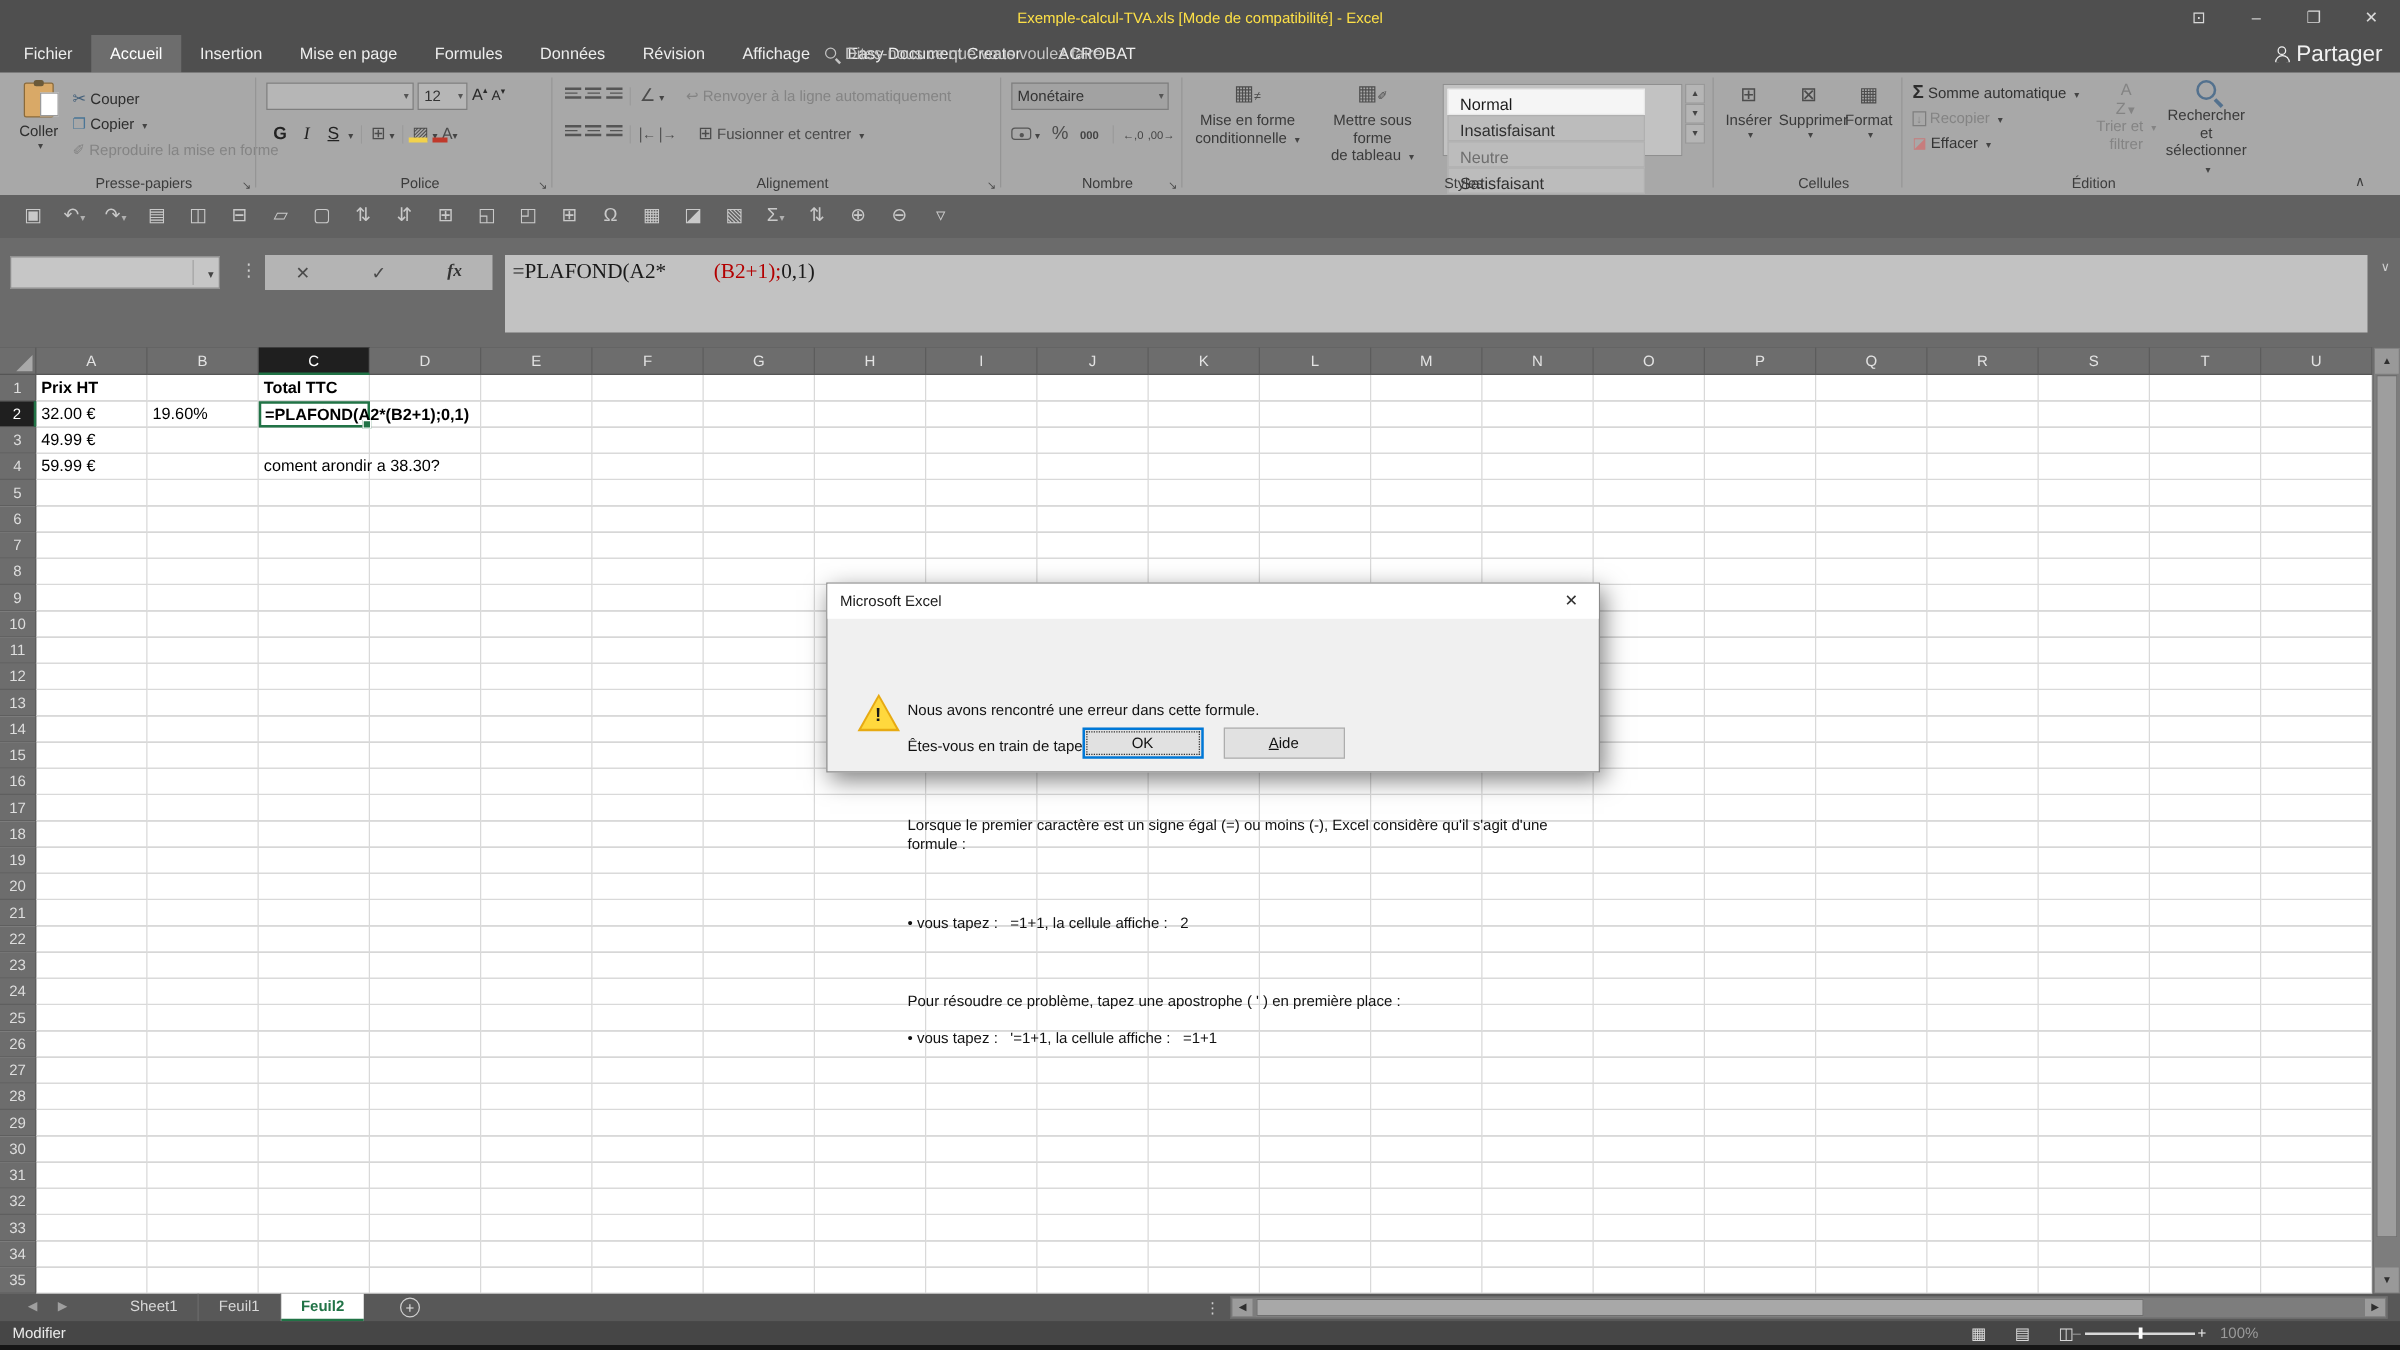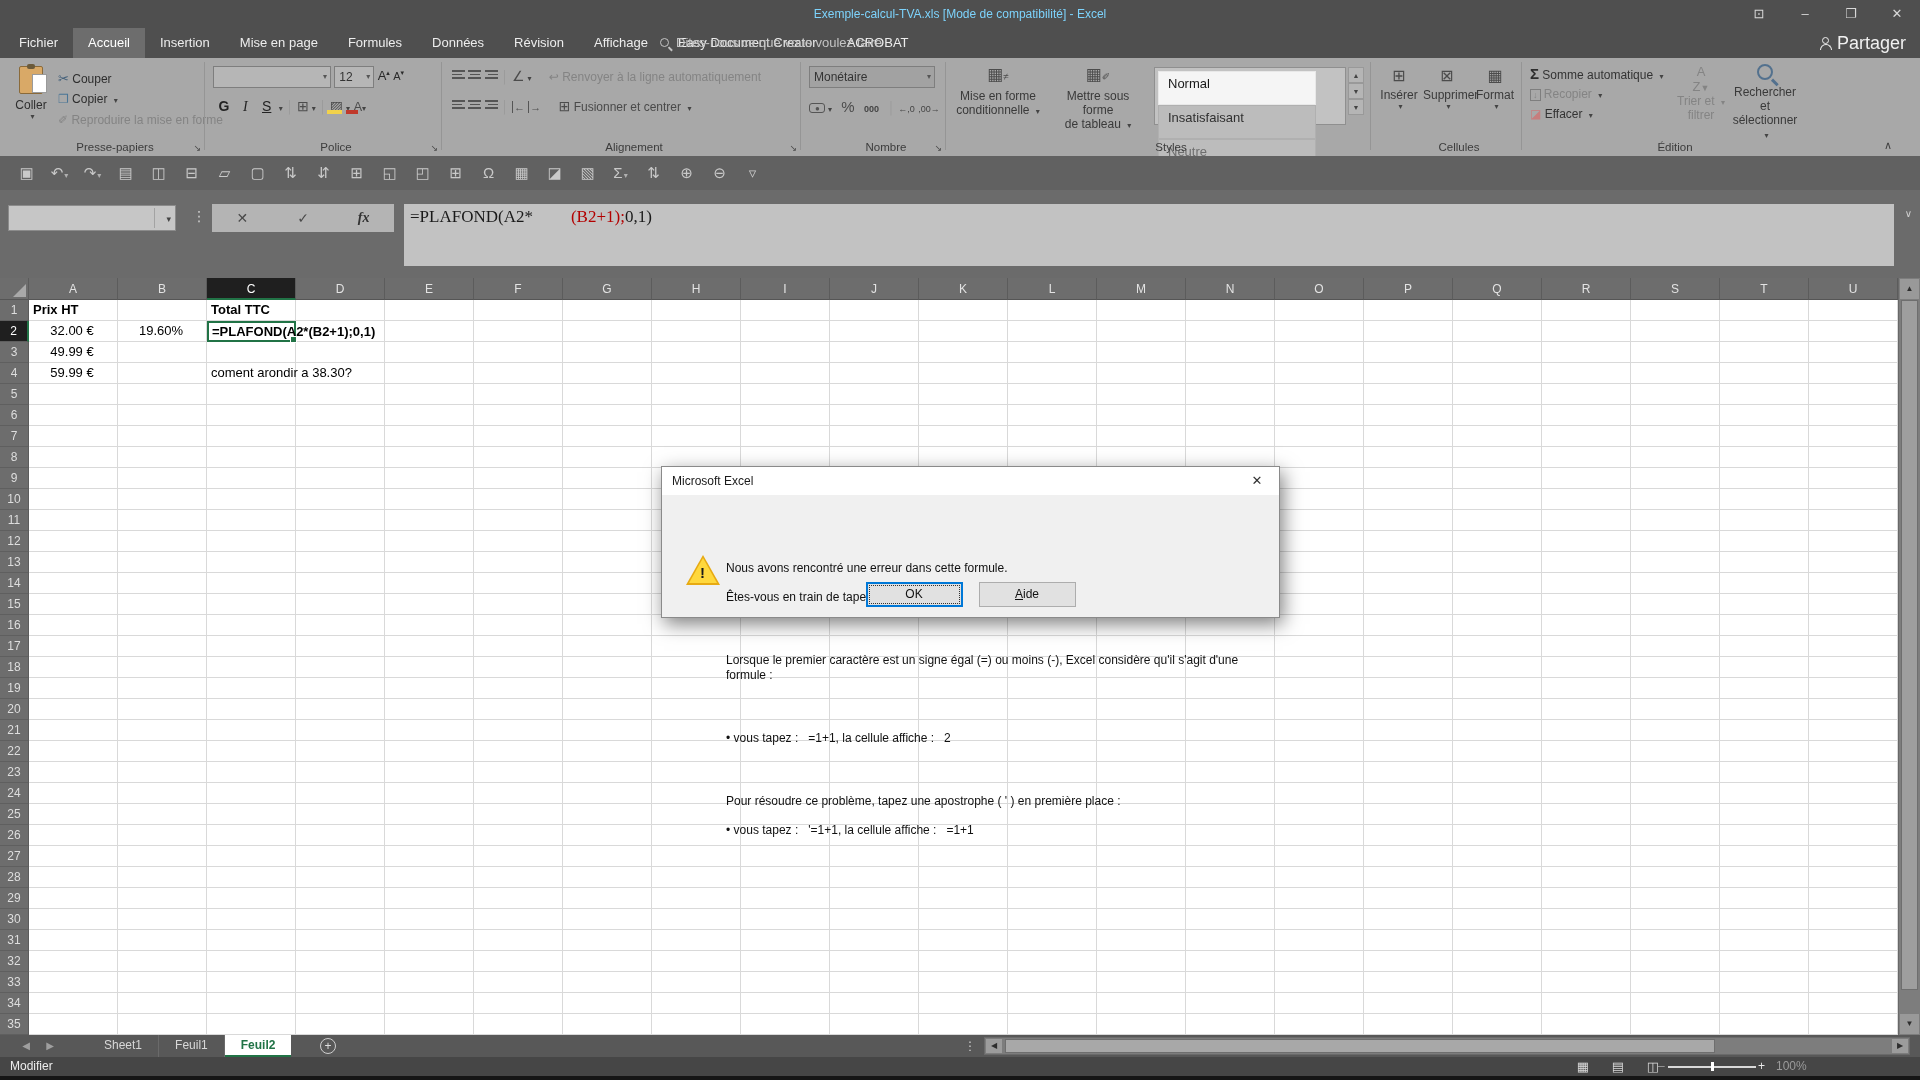--- a/index.html
+++ b/index.html
@@ -3,21 +3,21 @@
 <meta charset="utf-8">
 <style>
   * { margin:0; padding:0; box-sizing:border-box; }
   html,body { width:1920px; height:1080px; overflow:hidden; background:#505050;
     font-family:"Liberation Sans", sans-serif; -webkit-font-smoothing:antialiased; }
   #app { position:relative; width:1920px; height:1080px; }
 
   
   #titlebar { position:absolute; top:0; left:0; width:100%; height:28px; background:#4f4f4f;
     color:#e8e8e8; font-size:12px; }
-  #title-text { position:absolute; top:7px; left:0; right:0; text-align:center; color:#7dd3fc; }
+  #title-text { position:absolute; top:7px; left:0; right:0; text-align:center; color:#fde047; }
   .win-ctrl { position:absolute; top:0; width:46px; height:28px; text-align:center; line-height:28px;
     color:#d8d8d8; font-size:13px; }
 
   
   #tabrow { position:absolute; top:28px; left:0; width:100%; height:30px; background:#4f4f4f; }
   .rtab { display:inline-block; height:30px; line-height:30px; padding:0 15px; color:#ededed;
     font-size:13px; vertical-align:top; cursor:default; }
   .rtab.active { background:#6d6d6d; color:#ffffff; }
   #tabs-left { position:absolute; left:4px; top:0; white-space:nowrap;text-align:center; }
   #ribbon-search { position:absolute; left:660px; top:0; height:30px; line-height:30px; color:#c4c4c4;
@@ -61,21 +61,21 @@
   .combo .ar { position:absolute; right:3px; top:0; font-size:8px; color:#555; }
   .fmt-letter { display:inline-block; width:18px; text-align:center; font-size:14px; color:#222; }
   .cbar { display:inline-block; width:15px; height:4px; vertical-align:-3px; margin-left:-16px; }
 
   .alines { display:inline-block; width:13px; }
   .alines i { display:block; height:1.6px; background:#555; margin:2px 0; }
   .alines i:nth-child(2){ width:75%; } .al-r i:nth-child(2){ margin-left:25%; }
   .al-c i:nth-child(2){ margin:2px auto; }
 
   .stylebox { position:absolute; border:1px solid #8f8f8f; background:#c2c2c2; display:flex; flex-wrap:wrap; }
-  .styleitem { width:158px; height:34px; line-height:23px; padding-left:9px; font-size:13px; color:#303030;
+  .styleitem { width:158px; height:21px; line-height:23px; padding-left:9px; font-size:13px; color:#303030;
     background:#bcbcbc; border:1px solid #b0b0b0; }
   .styleitem.selected { background:#f5f5f5; border:1px solid #e8e8e8; color:#1a1a1a; }
   .styleitem.neutral { color:#6e6e6e; }
   .spin { position:absolute; width:16px; display:flex; flex-direction:column; }
   .spin div { height:16px; text-align:center; font-size:7px; color:#444; background:#b5b5b5;
     border:1px solid #999; line-height:15px; }
 
   .cellbtn { position:absolute; top:8px; width:48px; text-align:center; }
   .cellbtn .lab { font-size:12px; color:#3a3a3a; margin-top:3px; }
 
@@ -119,21 +119,21 @@
     text-align:center; line-height:22px; border-right:1px solid #5c5c5c; border-bottom:1px solid #555; }
   .col-header.sel { background:#1f1f1f; color:#fff; border-bottom:2px solid #217346; }
   .grow { display:flex; height:21px; background:#fff; }
   .row-header { width:29px; background:#6d6d6d; color:#dedede; font-size:12px; text-align:center;
     line-height:21px; border-right:1px solid #5c5c5c; border-bottom:1px solid #5f5f5f; }
   .row-header.sel { background:#1f1f1f; color:#fff; border-right:2px solid #217346; }
   .cell { width:89px; height:21px; border-right:1px solid #d9d9d9; border-bottom:1px solid #d9d9d9;
     font-size:13px; line-height:20px; padding:0 4px; color:#000; }
   .cell.haslabel { position:relative; z-index:2; white-space:nowrap; overflow:visible; }
   .cell.bold { font-weight:bold; }
-  .cell.right { text-align:center; padding-right:6px; }
+  .cell.right { text-align:left; padding-right:6px; }
   .cell.editing { border:2px solid #217346; line-height:18px; padding-left:3px; }
   .cell.editing::after { content:""; position:absolute; right:-3px; bottom:-3px; width:5px; height:5px;
     background:#217346; border:1px solid #fff; }
 
   
   #vscroll { position:absolute; top:278px; right:0; width:22px; height:757px; background:#7d7d7d;
     border-left:1px solid #686868; }
   .sbtn { position:absolute; left:1px; right:1px; height:20px; background:#999999; color:#2e2e2e;
     font-size:8px; text-align:center; line-height:20px; }
   #vthumb { position:absolute; left:2px; right:2px; top:22px; height:690px; background:#9e9e9e;

